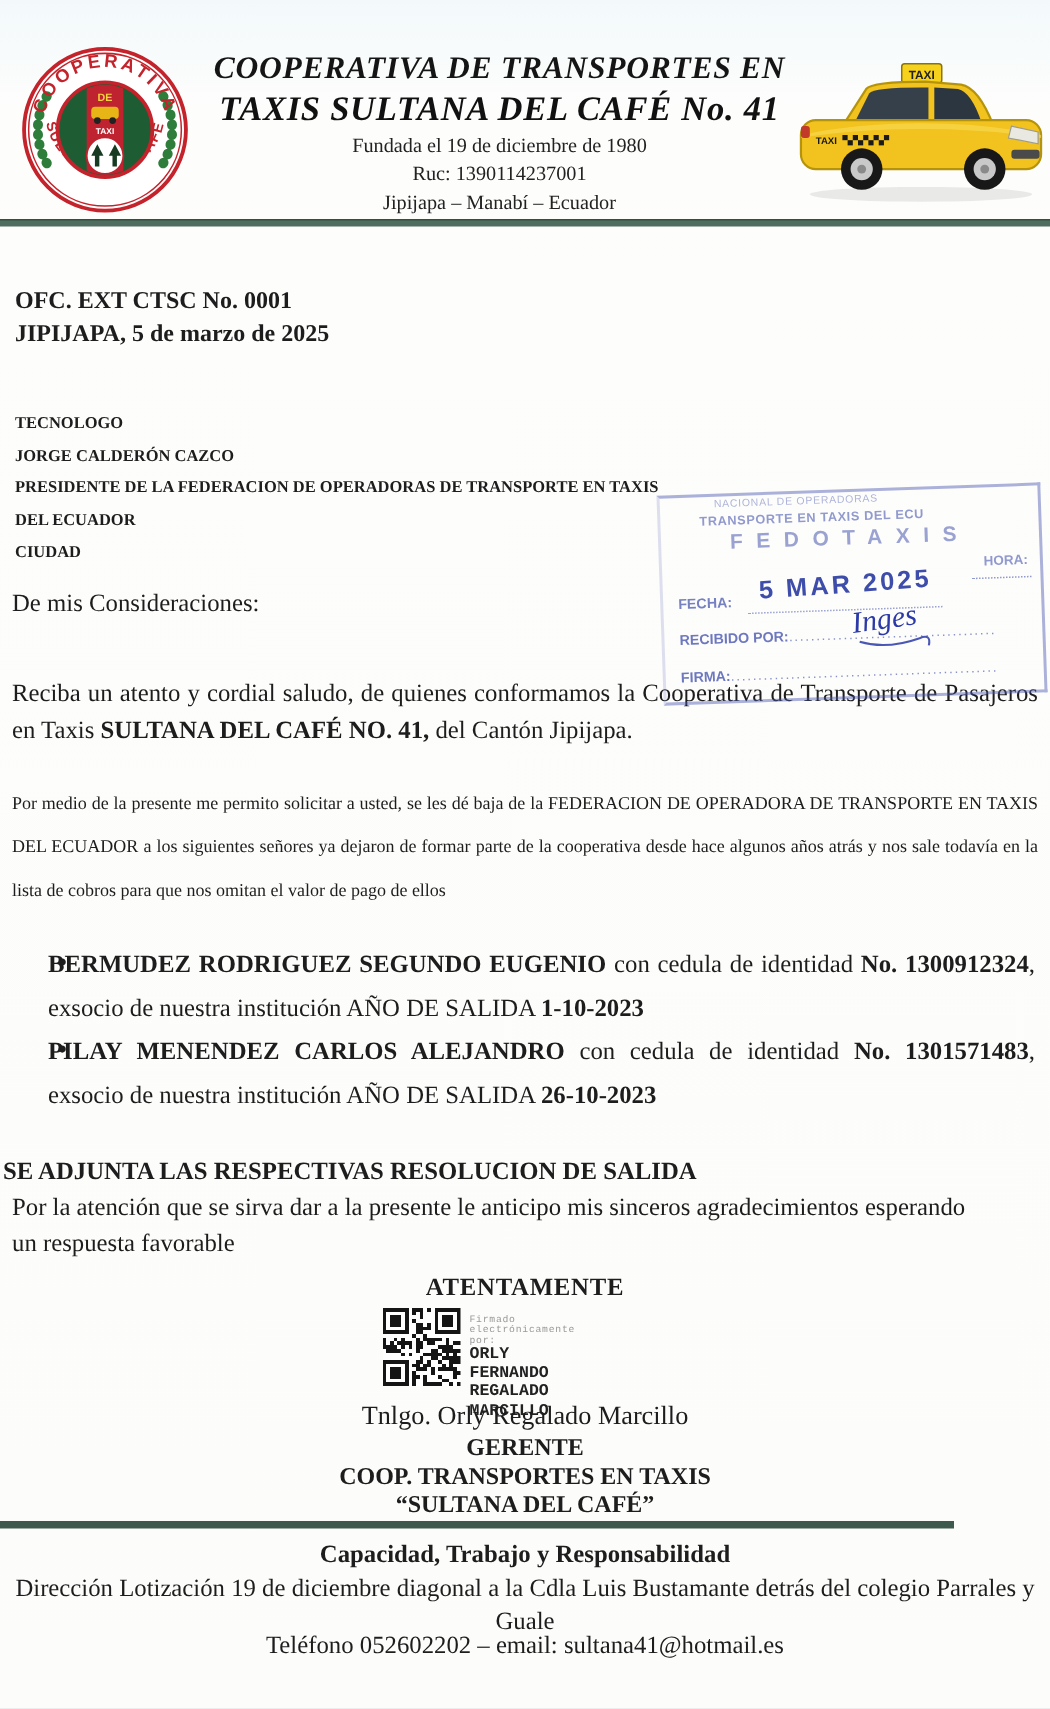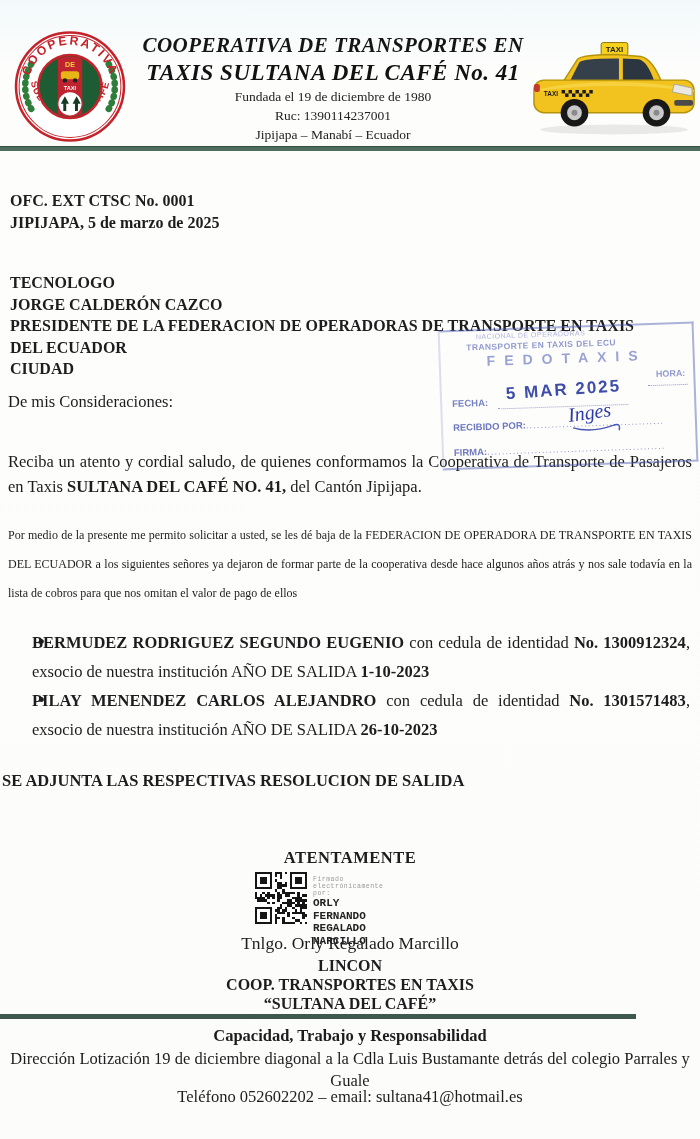--- a/index.html
+++ b/index.html
@@ -11,21 +11,21 @@
   
   .logo{position:absolute;left:14px;top:28px;width:112px;height:118px;}
   .head-center{position:absolute;left:128px;top:33px;width:410px;text-align:center;}
   .title-l1{font-style:italic;font-weight:bold;font-size:21px;letter-spacing:.5px;color:#151515;}
   .title-l2{font-style:italic;font-weight:bold;font-size:23px;letter-spacing:.5px;color:#111;margin-top:2px;}
   .head-sub{font-size:13.5px;margin-top:3px;color:#222;}
   .taxi{position:absolute;right:2px;top:40px;width:168px;height:100px;}
   .rule-top{position:absolute;left:0;top:146px;width:100%;height:4px;background:#4e6f60;border-top:1px solid #33503f;}
   
   .meta{position:absolute;left:10px;top:190px;font-weight:bold;font-size:16px;line-height:22px;}
-  .recipient{position:absolute;left:10px;top:272px;font-weight:bold;font-size:16px;line-height:21.5px;max-width:660px;}
+  .recipient{position:absolute;left:10px;top:272px;font-weight:bold;font-size:11px;line-height:21.5px;max-width:660px;}
   .salutation{position:absolute;left:8px;top:392px;font-size:16.5px;}
   
   .stamp{
     position:absolute;left:440px;top:326px;width:252px;height:136px;
     transform:rotate(-2deg);z-index:5;
     font-family:"Liberation Sans",sans-serif;color:#4a58b0;
     border:2px solid rgba(74,88,176,.45);border-left-color:rgba(74,88,176,.18);
   }
   .stamp .org1{position:absolute;top:2px;left:36px;font-size:7px;letter-spacing:.5px;opacity:.45;white-space:nowrap;}
   .stamp .org2{position:absolute;top:11px;left:26px;font-size:8.5px;font-weight:bold;letter-spacing:.4px;opacity:.6;white-space:nowrap;}
@@ -196,20 +196,21 @@
       <span class="bullet-dot"></span>
       <b>BERMUDEZ RODRIGUEZ SEGUNDO EUGENIO</b><span> con cedula de identidad </span><b>No. 1300912324</b><span>, exsocio de nuestra institución AÑO DE SALIDA </span><b>1-10-2023</b>
     </li>
     <li>
       <span class="bullet-dot"></span>
       <b>PILAY MENENDEZ CARLOS ALEJANDRO</b><span> con cedula de identidad </span><b>No. 1301571483</b><span>, exsocio de nuestra institución AÑO DE SALIDA </span><b>26-10-2023</b>
     </li>
   </ul>
 
   <div class="attach">SE ADJUNTA LAS RESPECTIVAS RESOLUCION DE SALIDA</div>
+  <div class="closing">Por la atención que se sirva dar a la presente le anticipo mis sinceros agradecimientos esperando un respuesta favorable</div>
 
   <div class="atent">ATENTAMENTE</div>
 
   <div class="esign">
     <div class="qr"><svg viewBox="0 0 21 21" width="52" height="52" xmlns="http://www.w3.org/2000/svg" shape-rendering="crispEdges">
           <rect width="21" height="21" fill="#fff"></rect>
           <rect x="8" y="0" width="1" height="1" fill="#151515"></rect>
           <rect x="9" y="0" width="1" height="1" fill="#151515"></rect>
           <rect x="10" y="0" width="1" height="1" fill="#151515"></rect>
           <rect x="12" y="0" width="1" height="1" fill="#151515"></rect>
@@ -347,21 +348,21 @@
         </svg></div>
     <div class="esign-text">
       <div class="esign-label">Firmado electrónicamente por:</div>
       <div class="esign-name">ORLY FERNANDO</div>
       <div class="esign-name">REGALADO</div>
       <div class="esign-name">MARCILLO</div>
     </div>
   </div>
 
   <div class="sig-name">Tnlgo. Orly Regalado Marcillo</div>
-  <div class="sig-role">LINCON</div>
+  <div class="sig-role">GERENTE</div>
   <div class="sig-org1">COOP. TRANSPORTES EN TAXIS</div>
   <div class="sig-org2">“SULTANA DEL CAFÉ”</div>
 
   <div class="rule-bottom"></div>
   <div class="motto">Capacidad, Trabajo y Responsabilidad</div>
   <div class="address">Dirección Lotización 19 de diciembre diagonal a la Cdla Luis Bustamante detrás del colegio Parrales y Guale</div>
   <div class="contact">Teléfono 052602202 – email: sultana41@hotmail.es</div>
 
 </div>
 

